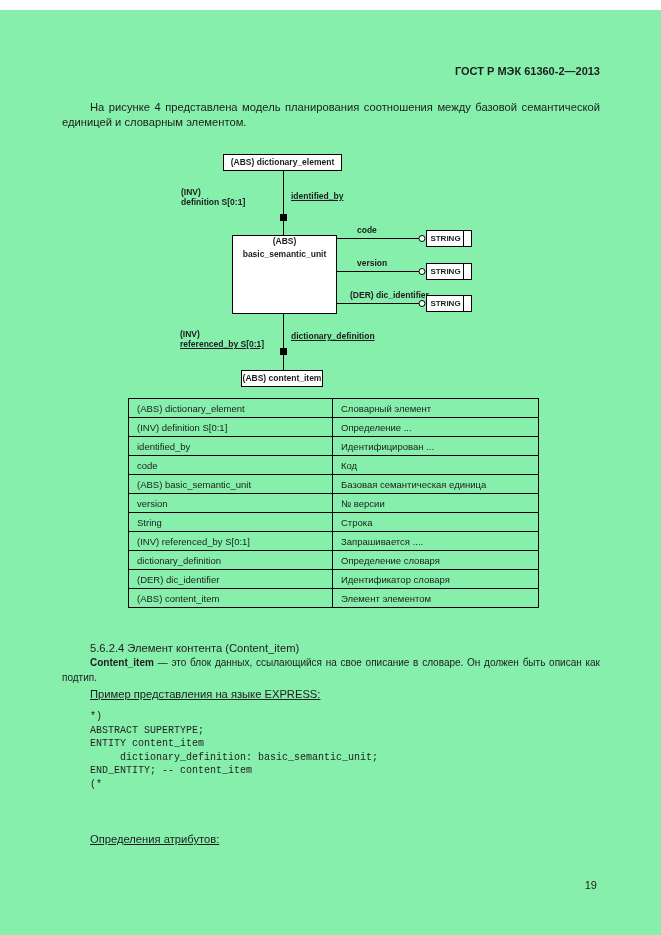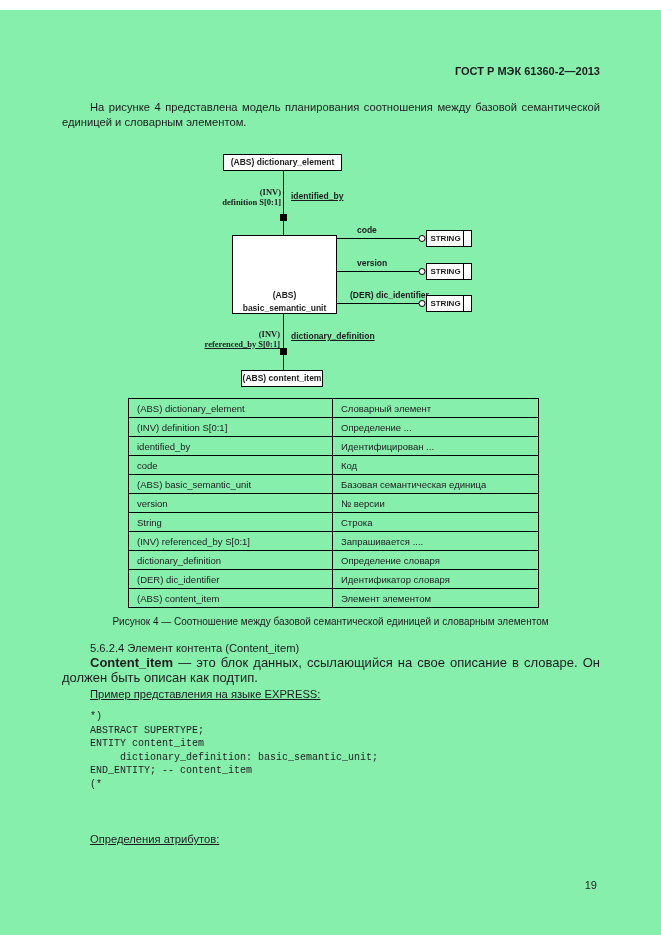--- a/index.html
+++ b/index.html
@@ -11,24 +11,24 @@
     overflow:hidden;
   }
   .doc-header { position:absolute; top:55px; right:61px; font-size:11px; font-weight:bold; }
   .intro { position:absolute; top:90px; left:62px; width:538px; font-size:11.2px; line-height:14.5px; text-align:justify; text-indent:28px; }
 
   
   .diagram { position:absolute; top:140px; left:0; width:661px; height:246px; }
   .diagram svg { position:absolute; top:0; left:0; }
   .dbox { position:absolute; border:1px solid #000; background:#fff; font-weight:bold; font-size:8.5px; text-align:center; }
   .box-top { left:223px; top:4px; width:119px; height:17px; line-height:15px; }
-  .box-center { left:232px; top:85px; width:105px; height:79px; display:flex; flex-direction:column; justify-content:flex-end; gap:3px; }
+  .box-center { left:232px; top:85px; width:105px; height:79px; display:flex; flex-direction:column; justify-content:flex-start; gap:3px; }
   .box-bottom { left:241px; top:220px; width:82px; height:17px; line-height:15px; }
   .dlbl { position:absolute; font-size:8.5px; font-weight:bold; white-space:nowrap; }
-  .lbl-center { text-align:right; white-space:normal; line-height:10px;font-family:Liberation Serif, serif; }
+  .lbl-center { text-align:left; white-space:normal; line-height:10px; }
   .u { text-decoration:underline; }
   .lbl-inv-def { left:181px; top:37px; width:100px; }
   .lbl-identified { left:291px; top:41px; }
   .lbl-code { left:357px; top:75px; }
   .lbl-version { left:357px; top:108px; }
   .lbl-der { left:350px; top:140px; }
   .lbl-inv-ref { left:180px; top:179px; width:100px; }
   .lbl-dictdef { left:291px; top:181px; }
   .string-box { position:absolute; left:426px; width:46px; height:17px; border:1px solid #000; background:#fff; font-weight:bold; font-size:8px; text-align:center; line-height:15px; padding-right:7px; }
   .string-box::after { content:""; position:absolute; top:0; bottom:0; right:7px; border-left:1px solid #000; }
@@ -37,21 +37,21 @@
   
   .fig-table { position:absolute; left:128px; top:388px; border-collapse:collapse; }
   .fig-table td { border:1px solid #000; height:19px; font-size:9.5px; padding:0 8px; vertical-align:middle; }
   .fig-table td.c1 { width:204px; }
   .fig-table td.c2 { width:206px; }
 
   .caption { position:absolute; top:606px; left:0; width:661px; text-align:center; font-size:10px; }
 
   
   .sec-heading { position:absolute; top:632px; left:90px; font-size:11.2px; }
-  .para1 { position:absolute; top:646px; left:62px; width:538px; font-size:13px; line-height:14.5px; text-align:justify; text-indent:28px; }
+  .para1 { position:absolute; top:646px; left:62px; width:538px; font-size:10px; line-height:14.5px; text-align:justify; text-indent:28px; }
   .example-label { position:absolute; top:678px; left:90px; font-size:11.2px; text-decoration:underline; }
   .code-block { position:absolute; top:700px; left:90px; font-family:"Liberation Mono","DejaVu Sans Mono",monospace; font-size:10px; line-height:13.5px; color:#222; }
   .code-block div { white-space:pre; }
   .attr-heading { position:absolute; top:823px; left:90px; font-size:11.2px; text-decoration:underline; }
   .attr-para { position:absolute; top:837px; left:62px; width:538px; font-size:11.2px; line-height:14.5px; text-align:justify; text-indent:28px; }
   .page-number { position:absolute; top:869px; right:64px; font-size:11px; }
   .b { font-weight:bold; }
 </style>
 </head>
 <body>
@@ -148,21 +148,20 @@
           <td class="c1">(DER) dic_identifier</td>
           <td class="c2">Идентификатор словаря</td>
         </tr>
       <tr>
           <td class="c1">(ABS) content_item</td>
           <td class="c2">Элемент элементом</td>
         </tr>
     </tbody>
   </table>
 
-  <div class="caption">Рисунок 4 — Соотношение между базовой семантической единицей и словарным элементом</div>
 
   <div class="sec-heading">5.6.2.4 Элемент контента (Content_item)</div>
 
   <p class="para1"><span class="b">Content_item</span><span> — это блок данных, ссылающийся на свое описание в словаре. Он должен быть описан как подтип.</span></p>
 
   <div class="example-label">Пример представления на языке EXPRESS:</div>
 
   <div class="code-block">
     <div>*)</div>
     <div>ABSTRACT SUPERTYPE;</div>

